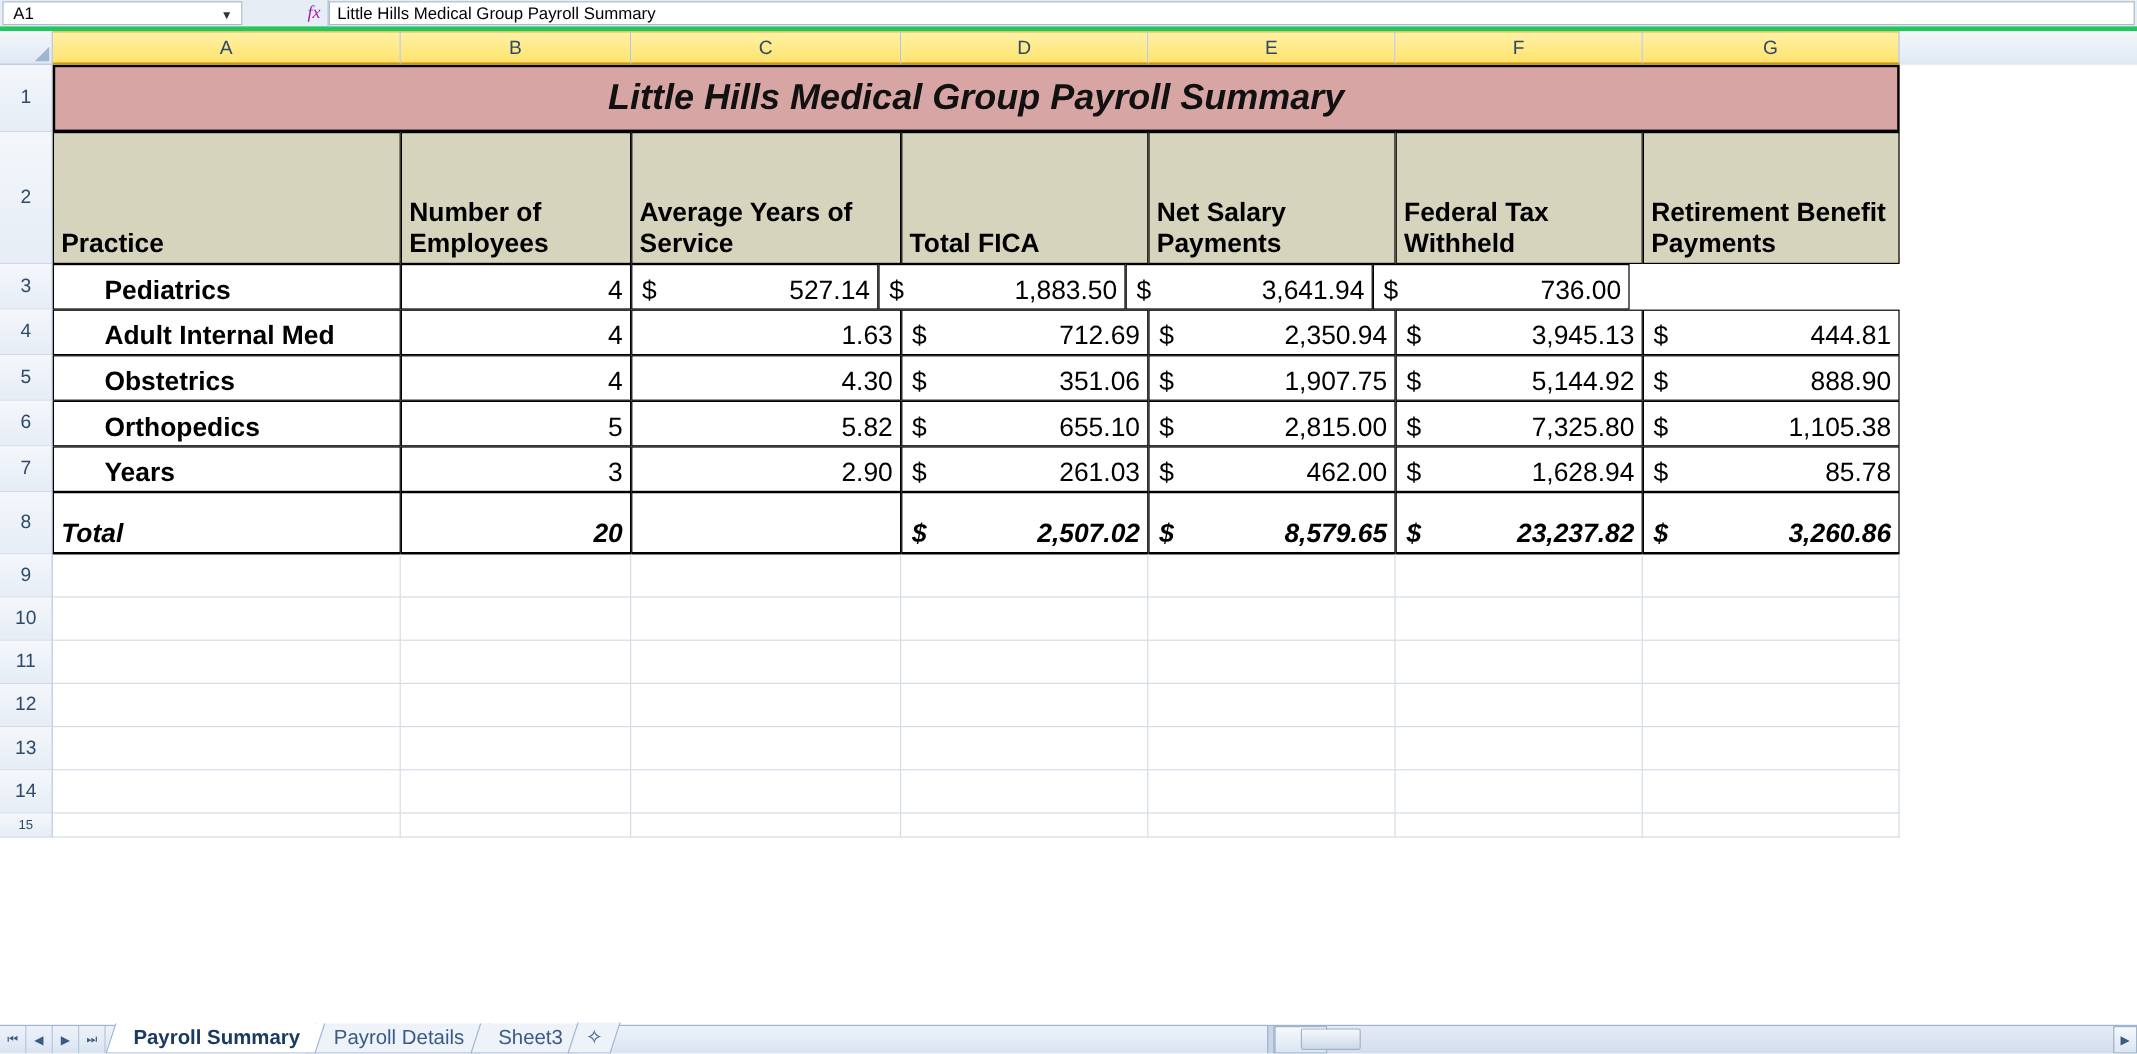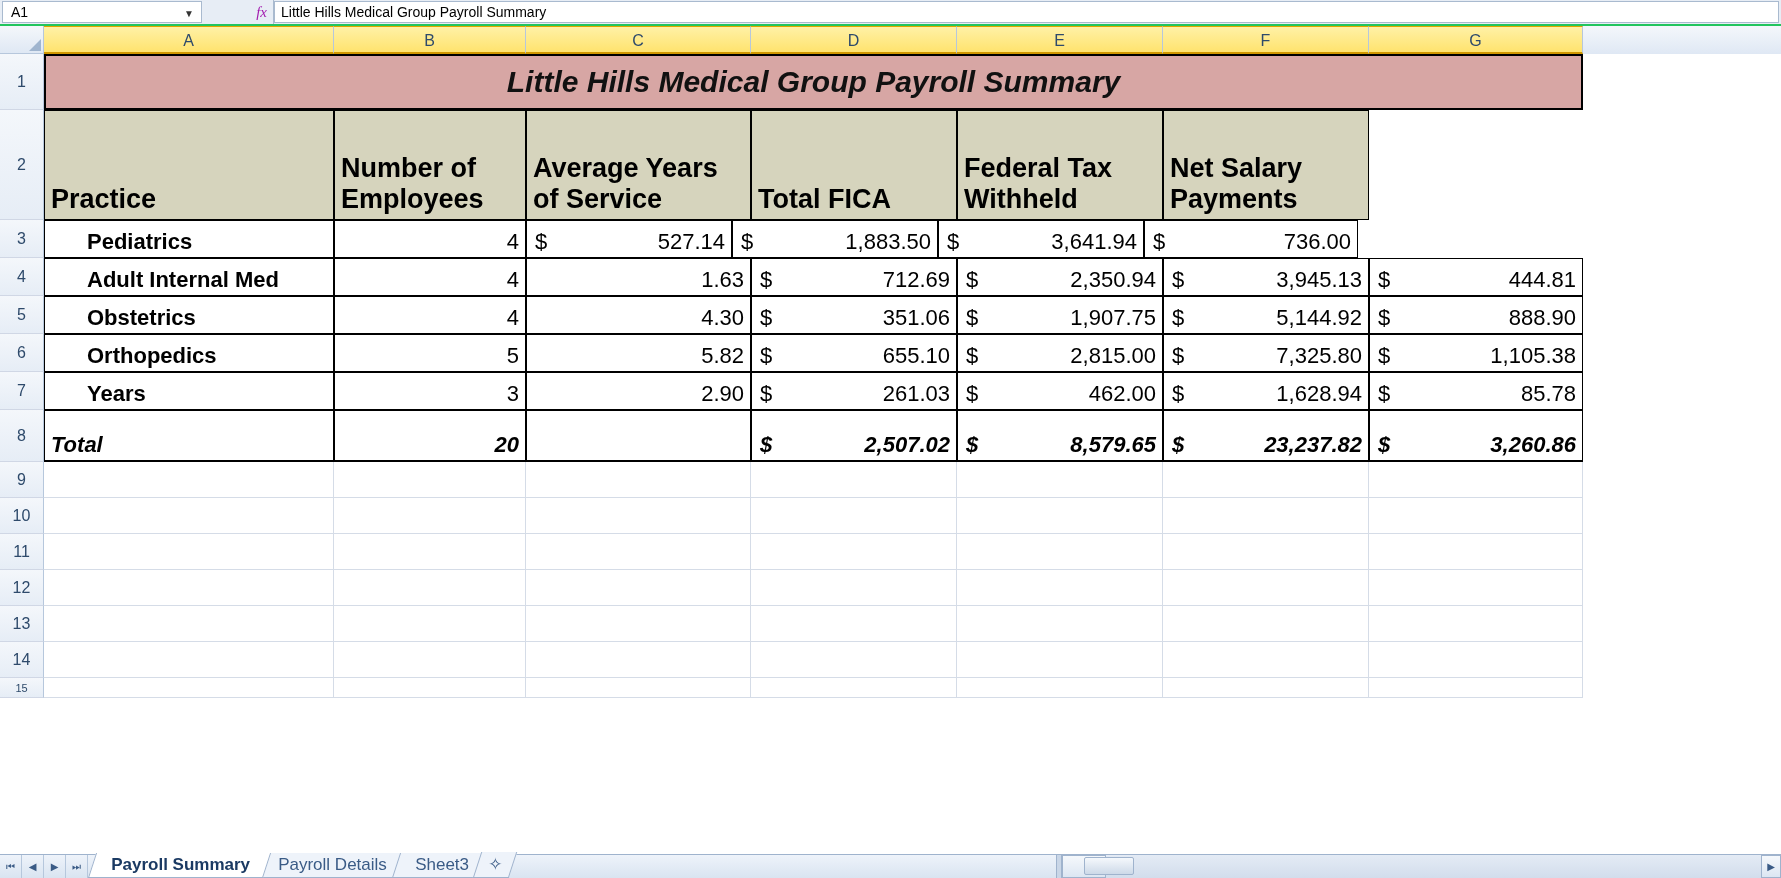--- a/index.html
+++ b/index.html
@@ -11,21 +11,21 @@
     width: 1781px;
     height: 878px;
     display: flex;
     flex-direction: column;
   }
   
   .formula-bar {
     display: flex;
     align-items: stretch;
     height: 26px;
-    border-bottom: 2px solid #22c55e;
+    border-bottom: 4px solid #22c55e;
     background: #e7edf5;
   }
   .namebox {
     width: 200px;
     background: #fff;
     border: 1px solid #a9bacf;
     display: flex;
     align-items: center;
     padding: 0 8px;
     font-size: 14px;
@@ -145,21 +145,21 @@
     color: #111;
     justify-content: center;
     align-items: center;
     border: 2px solid #000;
     border-bottom: 2px solid #000;
   }
   
   .hdr {
     background: #d6d4bd;
     font-weight: bold;
-    font-size: 27px;
+    font-size: 22px;
     color: #000;
     border: 1px solid #000;
     align-items: flex-end;
     white-space: normal;
     line-height: 1.15;
     padding: 4px 6px;
   }
   
   .bordered { border: 1px solid #000; }
   .bold { font-weight: bold; }
@@ -291,22 +291,23 @@
 
       <div class="row" style="height:56px">
         <div class="cell title-cell" style="width:1539px">Little Hills Medical Group Payroll Summary</div>
       </div>
 
       <div class="row" style="height:110px">
         <div class="cell hdr cA">Practice</div>
         <div class="cell hdr cB">Number of Employees</div>
         <div class="cell hdr cC">Average Years of Service</div>
         <div class="cell hdr cD">Total FICA</div>
+        <div class="cell hdr cF">Net Salary Payments</div>
         <div class="cell hdr cE">Federal Tax Withheld</div>
-        <div class="cell hdr cF">Net Salary Payments</div>
+        <div class="cell hdr cG">Retirement Benefit Payments</div>
       </div>
 
       <div id="data-rows">
           <div class="row" style="height: 38px;">
             <div class="cell cA bordered bold left">Pediatrics</div>
             <div class="cell cB bordered right">4</div>
             <div class="cell cD bordered acct">
               <span class="sym">$</span>
               <span class="num">527.14</span>
             </div>

